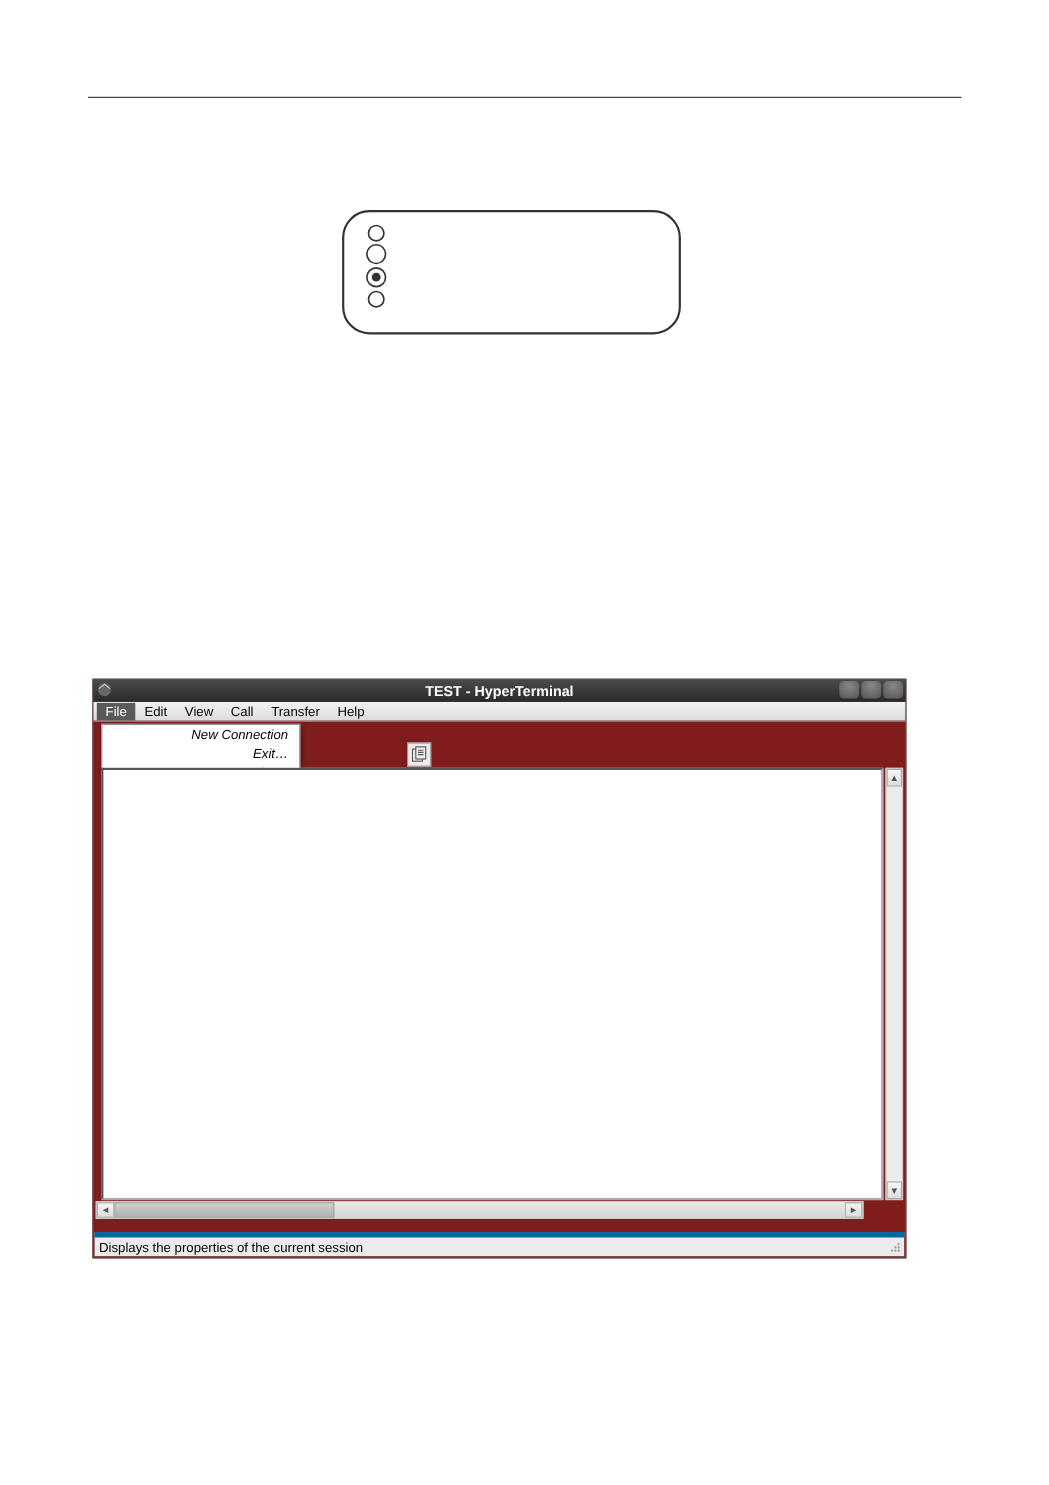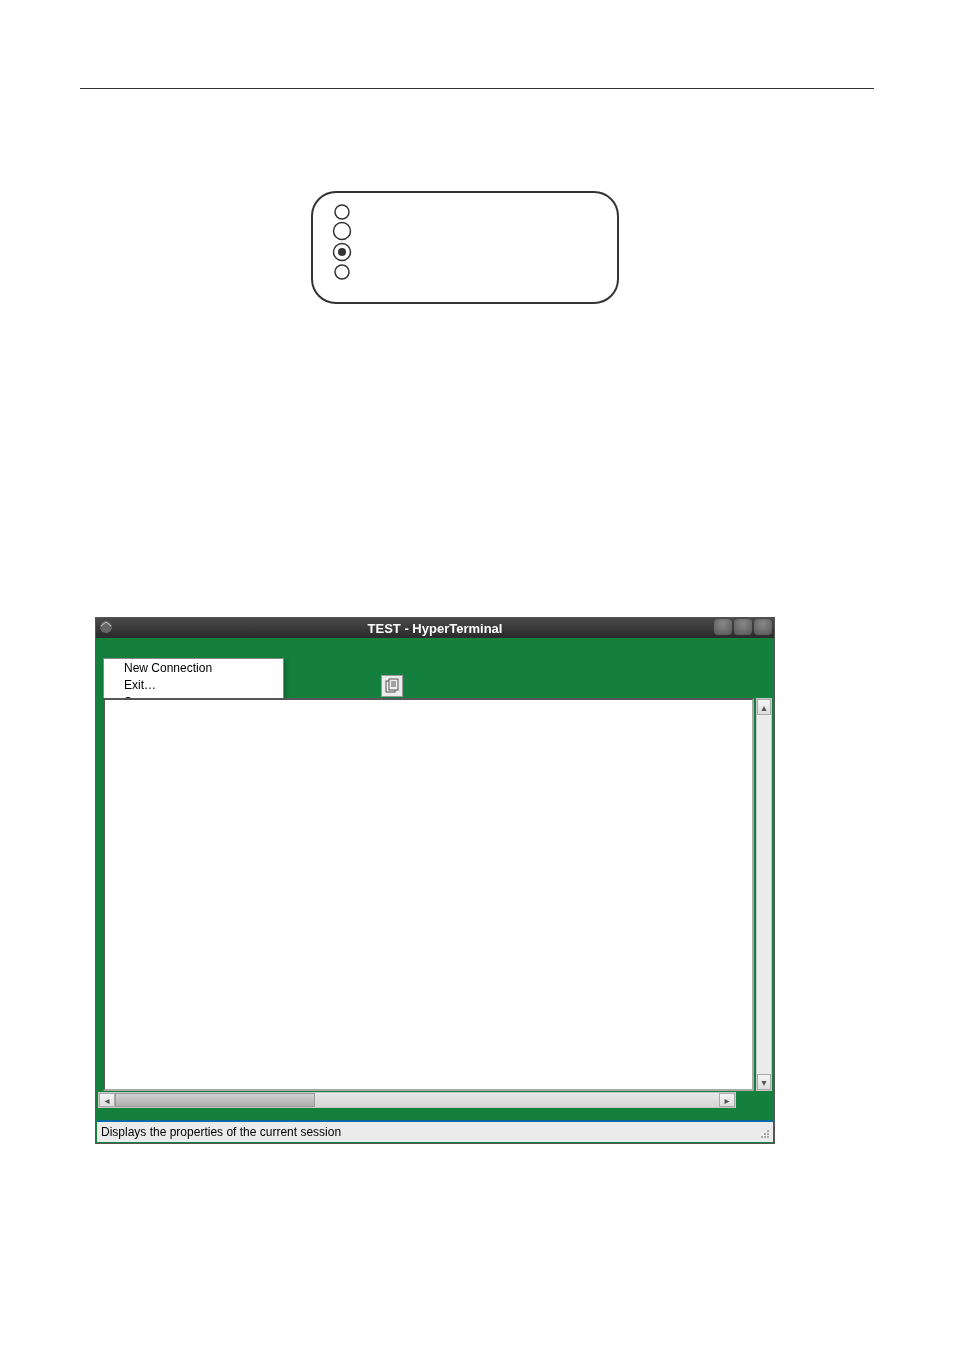--- a/index.html
+++ b/index.html
@@ -21,25 +21,25 @@
       position: absolute;
       left: 310px;
       top: 190px;
       width: 310px;
       height: 115px;
     }
     .diagram svg { width: 100%; height: 100%; }
 
     .window {
       position: absolute;
-      left: 95px;
+      left: 84px;
       top: 617px;
-      width: 680px;
+      width: 740px;
       height: 527px;
-      background: #15803d;
+      background: #7f1d1d;
       border: 1px solid #555;
       display: flex;
       flex-direction: column;
     }
     .titlebar {
       height: 20px;
       background: linear-gradient(#4a4a4a, #2a2a2a);
       display: flex;
       align-items: center;
       justify-content: center;
@@ -106,24 +106,25 @@
       left: 7px;
       top: 40px;
       width: 181px;
       background: #fff;
       border: 1px solid #888;
       box-shadow: 2px 2px 4px rgba(0,0,0,0.25);
       font-size: 12px;
     }
     .dd-item {
       display: flex;
-      justify-content: flex-start;
+      justify-content: flex-end;
       padding: 2px 10px 2px 20px;
       height: 17px;
       align-items: center;
+      font-style: italic;
     }
     .dd-item.selected {
       background: #666;
       color: #fff;
     }
     .dd-sep {
       border-top: 1px solid #c8c8c8;
       margin: 2px 1px;
     }
 
@@ -184,21 +185,21 @@
       background: linear-gradient(#d0d0d0,#b0b0b0);
       border: 1px solid #999;
     }
     .statusbar {
       position: absolute;
       left: 1px;
       right: 1px;
       bottom: 1px;
       height: 22px;
       background: #ebebeb;
-      border-top: 2px solid #0369a1;
+      border-top: 5px solid #0369a1;
       display: flex;
       align-items: center;
       padding-left: 4px;
       font-size: 12px;
     }
     .grip {
       position: absolute;
       right: 2px;
       bottom: 2px;
       width: 14px;
@@ -236,20 +237,28 @@
         </svg>
     </span>
     <span>TEST - HyperTerminal</span>
     <div class="titlebar-controls">
       <div class="tb-btn"></div>
       <div class="tb-btn"></div>
       <div class="tb-btn"></div>
     </div>
   </div>
 
+  <div class="menubar">
+    <span class="menu-item active">File</span>
+    <span class="menu-item">Edit</span>
+    <span class="menu-item">View</span>
+    <span class="menu-item">Call</span>
+    <span class="menu-item">Transfer</span>
+    <span class="menu-item">Help</span>
+  </div>
 
   <div class="toolbar-cell">
     <svg viewBox="0 0 16 16">
       <rect x="2" y="3" width="9" height="11" fill="none" stroke="#555" stroke-width="1"></rect>
       <rect x="5" y="1" width="9" height="11" fill="#eee" stroke="#555" stroke-width="1"></rect>
       <line x1="7" y1="4" x2="12" y2="4" stroke="#555"></line>
       <line x1="7" y1="6" x2="12" y2="6" stroke="#555"></line>
       <line x1="7" y1="8" x2="12" y2="8" stroke="#555"></line>
     </svg>
   </div>

